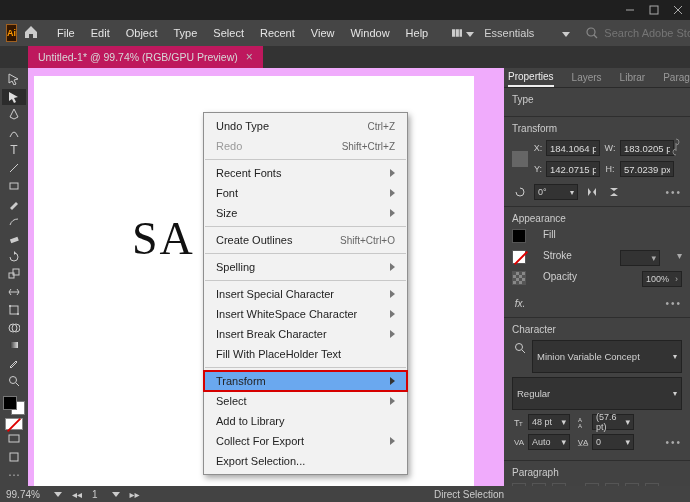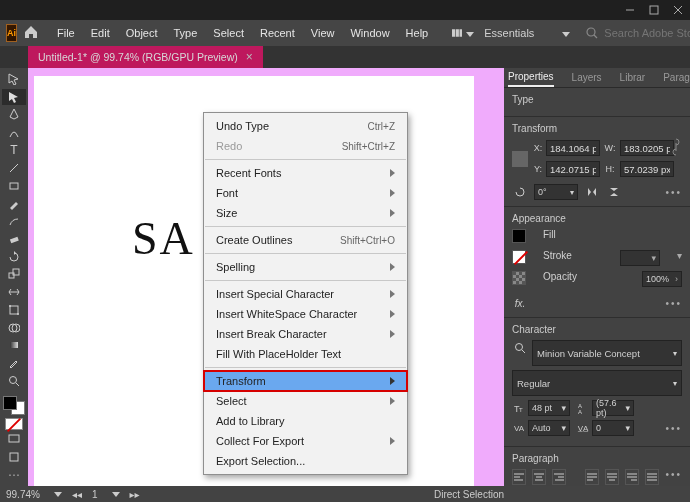--- a/index.html
+++ b/index.html
@@ -56,21 +56,21 @@
 .ico-row{display:flex;gap:6px;margin-top:6px;align-items:center}
 .ico{width:16px;height:16px;display:flex;align-items:center;justify-content:center;color:#ccc}
 .dots{margin-left:auto;letter-spacing:2px;color:#aaa}
 
 .app-row{display:flex;gap:17px;height:18px;margin-bottom:3px}
 .app-row .sw{width:14px;height:14px;border:1px solid #555}
 .app-row .ddl{margin-left:auto;width:40px;height:16px;background:#333;border:1px solid #222;display:flex;align-items:center;justify-content:space-between;padding:0 3px;font-size:9px}
 .app-row .arrow{color:#aaa}
 
 .char .font-pick{display:flex;gap:4px;margin-bottom:4px}
-.char .font-pick .dd{flex:1;height:26px;background:#333;border:1px solid #222;display:flex;align-items:center;padding:0 4px;font-size:9.5px;justify-content:space-between}
+.char .font-pick .dd{flex:1;height:33px;background:#333;border:1px solid #222;display:flex;align-items:center;padding:0 4px;font-size:9.5px;justify-content:space-between}
 .char .row2{display:flex;gap:6px;margin-bottom:4px;align-items:center}
 .char .row2 .pair{display:flex;align-items:center;gap:2px}
 .char .row2 .pair .nm{width:42px;height:16px;background:#333;border:1px solid #222;display:flex;align-items:center;justify-content:space-between;padding:0 3px;font-size:9px}
 .char .row2 .iconlab{width:14px;height:14px;display:flex;align-items:center;justify-content:center}
 
 .para .boxes{display:flex;gap:6px;margin-top:3px}
 .para .boxes .pb{width:18px;height:16px;border:1px solid #555;display:flex;align-items:center;justify-content:center}
 .para .boxes .gap{width:12px}
 
 

